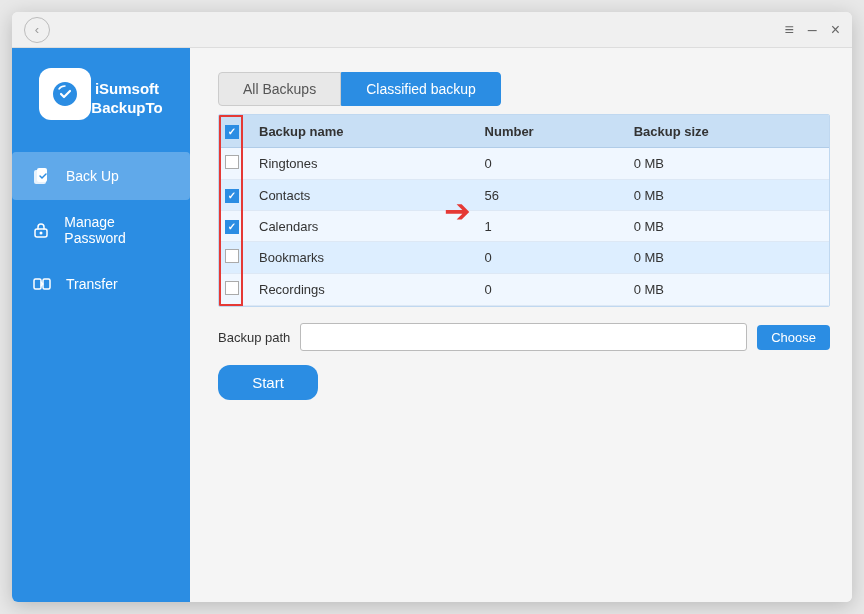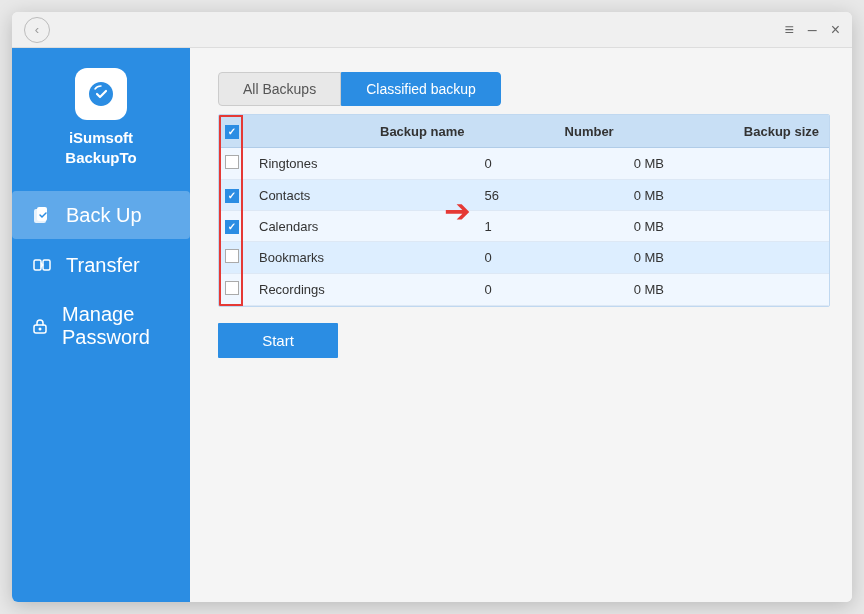--- a/index.html
+++ b/index.html
@@ -71,21 +71,21 @@
       width: 178px;
       background: #2b8de3;
       display: flex;
       flex-direction: column;
       align-items: center;
       padding-top: 20px;
       flex-shrink: 0;
     }
     .logo-area {
       display: flex;
-      flex-direction: column;
+      flex-direction: row;
       align-items: center;
       margin-bottom: 24px;
     }
     .logo-icon {
       width: 52px;
       height: 52px;
       background: white;
       border-radius: 12px;
       display: flex;
       align-items: center;
@@ -110,21 +110,21 @@
       gap: 2px;
     }
     .sidebar-item {
       width: 100%;
       padding: 12px 18px;
       display: flex;
       align-items: center;
       gap: 12px;
       cursor: pointer;
       color: white;
-      font-size: 20px;
+      font-size: 14px;
       border-radius: 0;
     }
     .sidebar-item.active {
       background: rgba(255,255,255,0.25);
       border-radius: 4px;
     }
     .sidebar-icon {
       width: 24px;
       height: 24px;
       display: flex;
@@ -187,21 +187,21 @@
     table {
       width: 100%;
       border-collapse: collapse;
       font-size: 13px;
     }
     thead tr {
       background: #c8dff5;
     }
     thead th {
       padding: 8px 10px;
-      text-align: right;
+      text-align: left;
       font-weight: 600;
       color: #333;
       border-bottom: 1px solid #b0cce8;
     }
     tbody tr:nth-child(even) {
       background: #ddeeff;
     }
     tbody tr:nth-child(odd) {
       background: #f0f7ff;
     }
@@ -265,26 +265,26 @@
     .choose-btn {
       padding: 5px 14px;
       background: #2b8de3;
       color: white;
       border: none;
       border-radius: 4px;
       cursor: pointer;
       font-size: 13px;
     }
     .start-btn {
-      width: 120px;
+      width: 100px;
       padding: 9px 0;
       background: #2b8de3;
       color: white;
       border: none;
-      border-radius: 1px;
+      border-radius: 12px;
       font-size: 15px;
       cursor: pointer;
       font-weight: 500;
     }
   </style>
 </head>
 <body>
 
 <div class="window">
 
@@ -326,37 +326,37 @@
               <path d="M8 10l2 2 4-4" stroke="#2b8de3" stroke-width="1.5" stroke-linecap="round"></path>
             </svg>
           </div>
           <span>Back Up</span>
         </div>
 
 
         <div class="sidebar-item">
           <div class="sidebar-icon">
             <svg width="20" height="20" viewBox="0 0 20 20" fill="none">
+              <rect x="4" y="9" width="12" height="8" rx="2" stroke="white" stroke-width="1.5" fill="none"></rect>
+              <path d="M7 9V7a3 3 0 016 0v2" stroke="white" stroke-width="1.5" stroke-linecap="round"></path>
+              <circle cx="10" cy="13" r="1.5" fill="white"></circle>
+            </svg>
+          </div>
+          <span>Manage Password</span>
+        </div>
+
+        <div class="sidebar-item">
+          <div class="sidebar-icon">
+            <svg width="20" height="20" viewBox="0 0 20 20" fill="none">
               <rect x="2" y="5" width="7" height="10" rx="1.5" stroke="white" stroke-width="1.5" fill="none"></rect>
               <rect x="11" y="5" width="7" height="10" rx="1.5" stroke="white" stroke-width="1.5" fill="none"></rect>
               <path d="M9 10h2M9 8l2 2-2 2" stroke="white" stroke-width="1.2" stroke-linecap="round" stroke-linejoin="round"></path>
             </svg>
           </div>
           <span>Transfer</span>
-        </div>
-
-        <div class="sidebar-item">
-          <div class="sidebar-icon">
-            <svg width="20" height="20" viewBox="0 0 20 20" fill="none">
-              <rect x="4" y="9" width="12" height="8" rx="2" stroke="white" stroke-width="1.5" fill="none"></rect>
-              <path d="M7 9V7a3 3 0 016 0v2" stroke="white" stroke-width="1.5" stroke-linecap="round"></path>
-              <circle cx="10" cy="13" r="1.5" fill="white"></circle>
-            </svg>
-          </div>
-          <span>Manage Password</span>
         </div>
       </div>
     </div>
 
     <div class="right-panel">
 
       <div class="tabs">
         <div class="tab">
           <span>All Backups</span>
         </div>
@@ -420,17 +420,22 @@
                   <td>Recordings</td>
                   <td>0</td>
                   <td>0 MB</td>
                 </tr>
               </tbody>
           </table>
         </div>
       </div>
 
       <div class="footer-area">
+        <div class="backup-path-row">
+          <label class="backup-path-label">Backup path</label>
+          <input type="text" class="backup-path-input" value="" style="">
+          <button class="choose-btn">Choose</button>
+        </div>
         <button class="start-btn">Start</button>
       </div>
     </div>
   </div>
 </div>
 
 </body></html>

